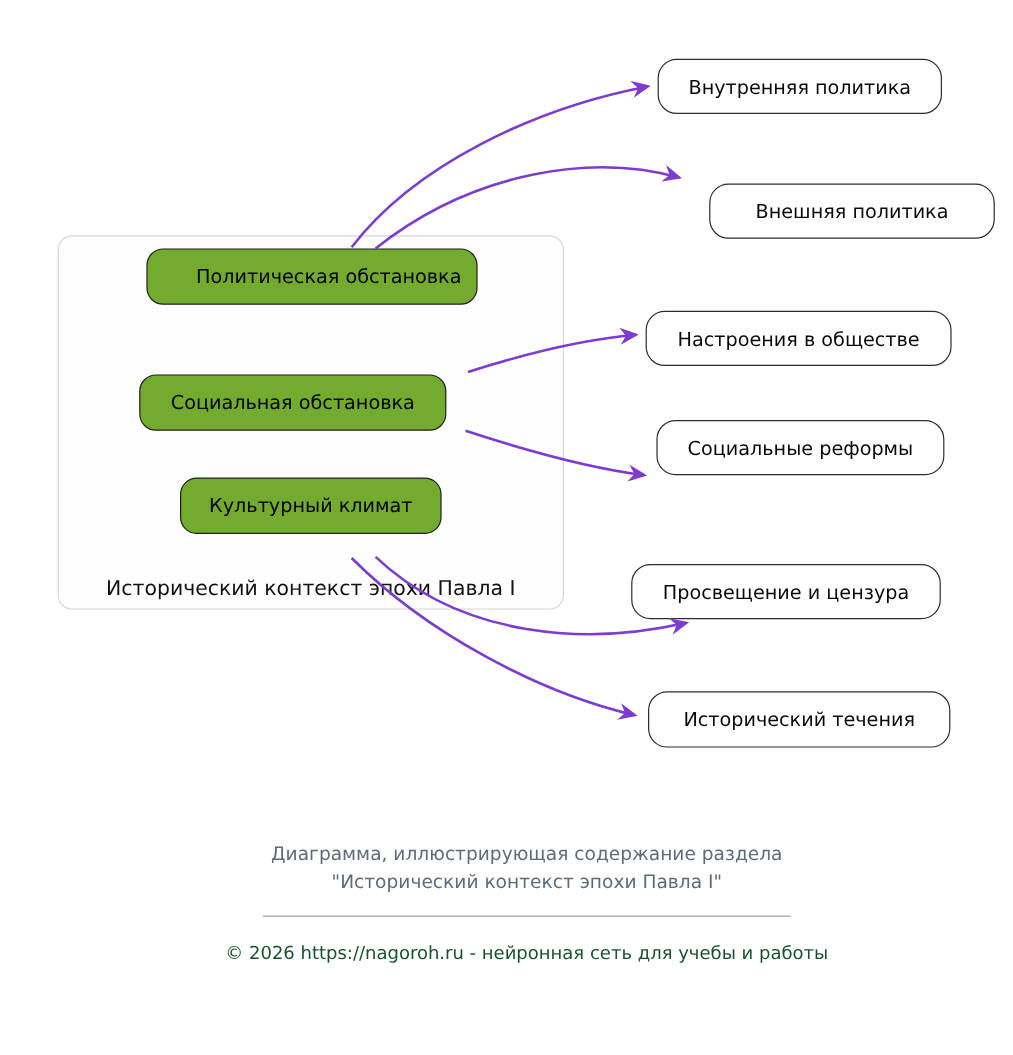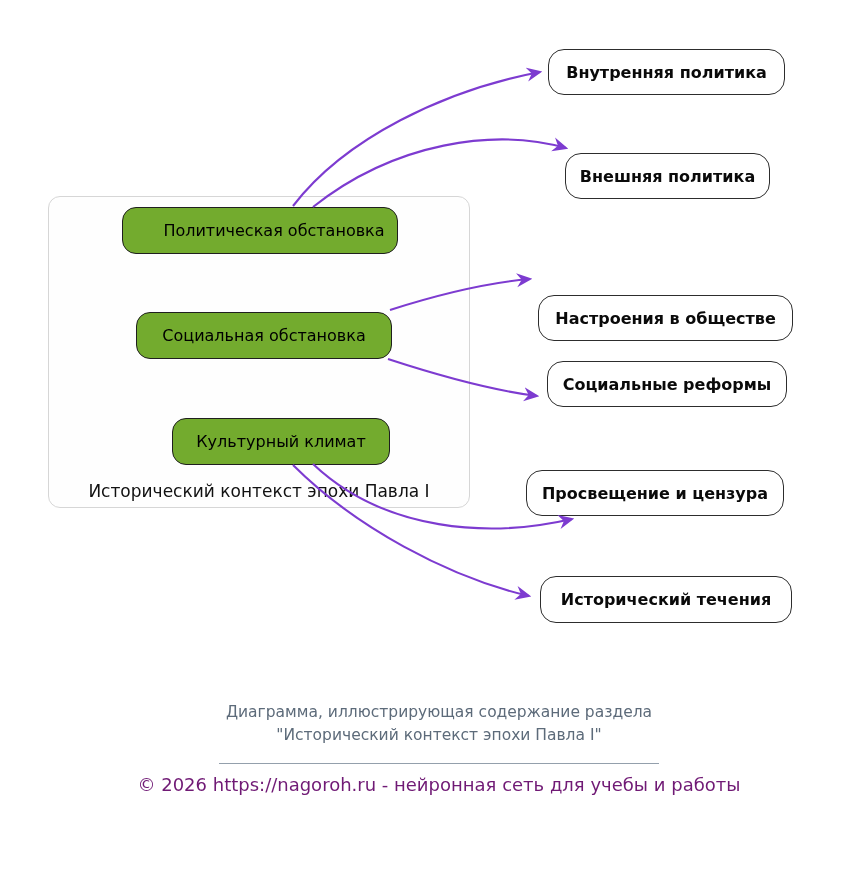--- a/index.html
+++ b/index.html
@@ -46,41 +46,40 @@
     align-items: center;
     justify-content: center;
     background: #73ab2e;
     border: 1.7px solid #1f1f1f;
     border-radius: 14px;
     font-size: 16px;
     color: #000000;
     white-space: nowrap;
   }
   .b1 { left: 122px; top: 207px; width: 276px; height: 47px; padding-left: 28px; }
-  .b2 { left: 136px; top: 312px; width: 256px; height: 47px; }
-  .b3 { left: 150px; top: 418px; width: 218px; height: 47px; margin-left: 22px; }
+  .b2 { left: 116px; top: 312px; width: 256px; height: 47px; }
+  .b3 { left: 150px; top: 398px; width: 218px; height: 47px; }
 
   
   .leaf {
     position: absolute;
     display: flex;
     align-items: center;
     justify-content: center;
     background: #ffffff;
     border: 1.6px solid #2d2d2d;
     border-radius: 16px;
     font-size: 16px;
     color: #0a0a0a;
     white-space: nowrap;
-    font-weight: bold;
   }
   .l1 { left: 548px; top: 49px;  width: 237px; height: 46px; }
-  .l2 { left: 565px; top: 153px; width: 205px; height: 46px; }
-  .l3 { left: 538px; top: 259px; width: 255px; height: 46px; margin-top: 36px; }
-  .l4 { left: 547px; top: 361px; width: 240px; height: 46px; }
+  .l2 { left: 591px; top: 153px; width: 238px; height: 46px; }
+  .l3 { left: 538px; top: 259px; width: 255px; height: 46px; }
+  .l4 { left: 547px; top: 350px; width: 240px; height: 46px; }
   .l5 { left: 526px; top: 470px; width: 258px; height: 46px; }
   .l6 { left: 540px; top: 576px; width: 252px; height: 47px; }
 
   
   .edges {
     position: absolute;
     left: 0;
     top: 0;
     width: 844px;
     height: 879px;
@@ -107,23 +106,23 @@
     color: #5d6b7a;
     white-space: nowrap;
   }
   .separator {
     width: 440px;
     margin: 16px auto 0 auto;
     border-top: 1px solid #94a0ac;
     height: 0;
   }
   .copyright {
-    margin-top: 10px;
-    font-size: 18px;
-    color: #701a75;
+    margin-top: 21px;
+    font-size: 15px;
+    color: #14532d;
     white-space: nowrap;
   }
 </style>
 </head>
 <body>
 
 <div class="stage">
 
   <div class="root-group">
     <div class="root-label">Исторический контекст эпохи Павла I</div>

